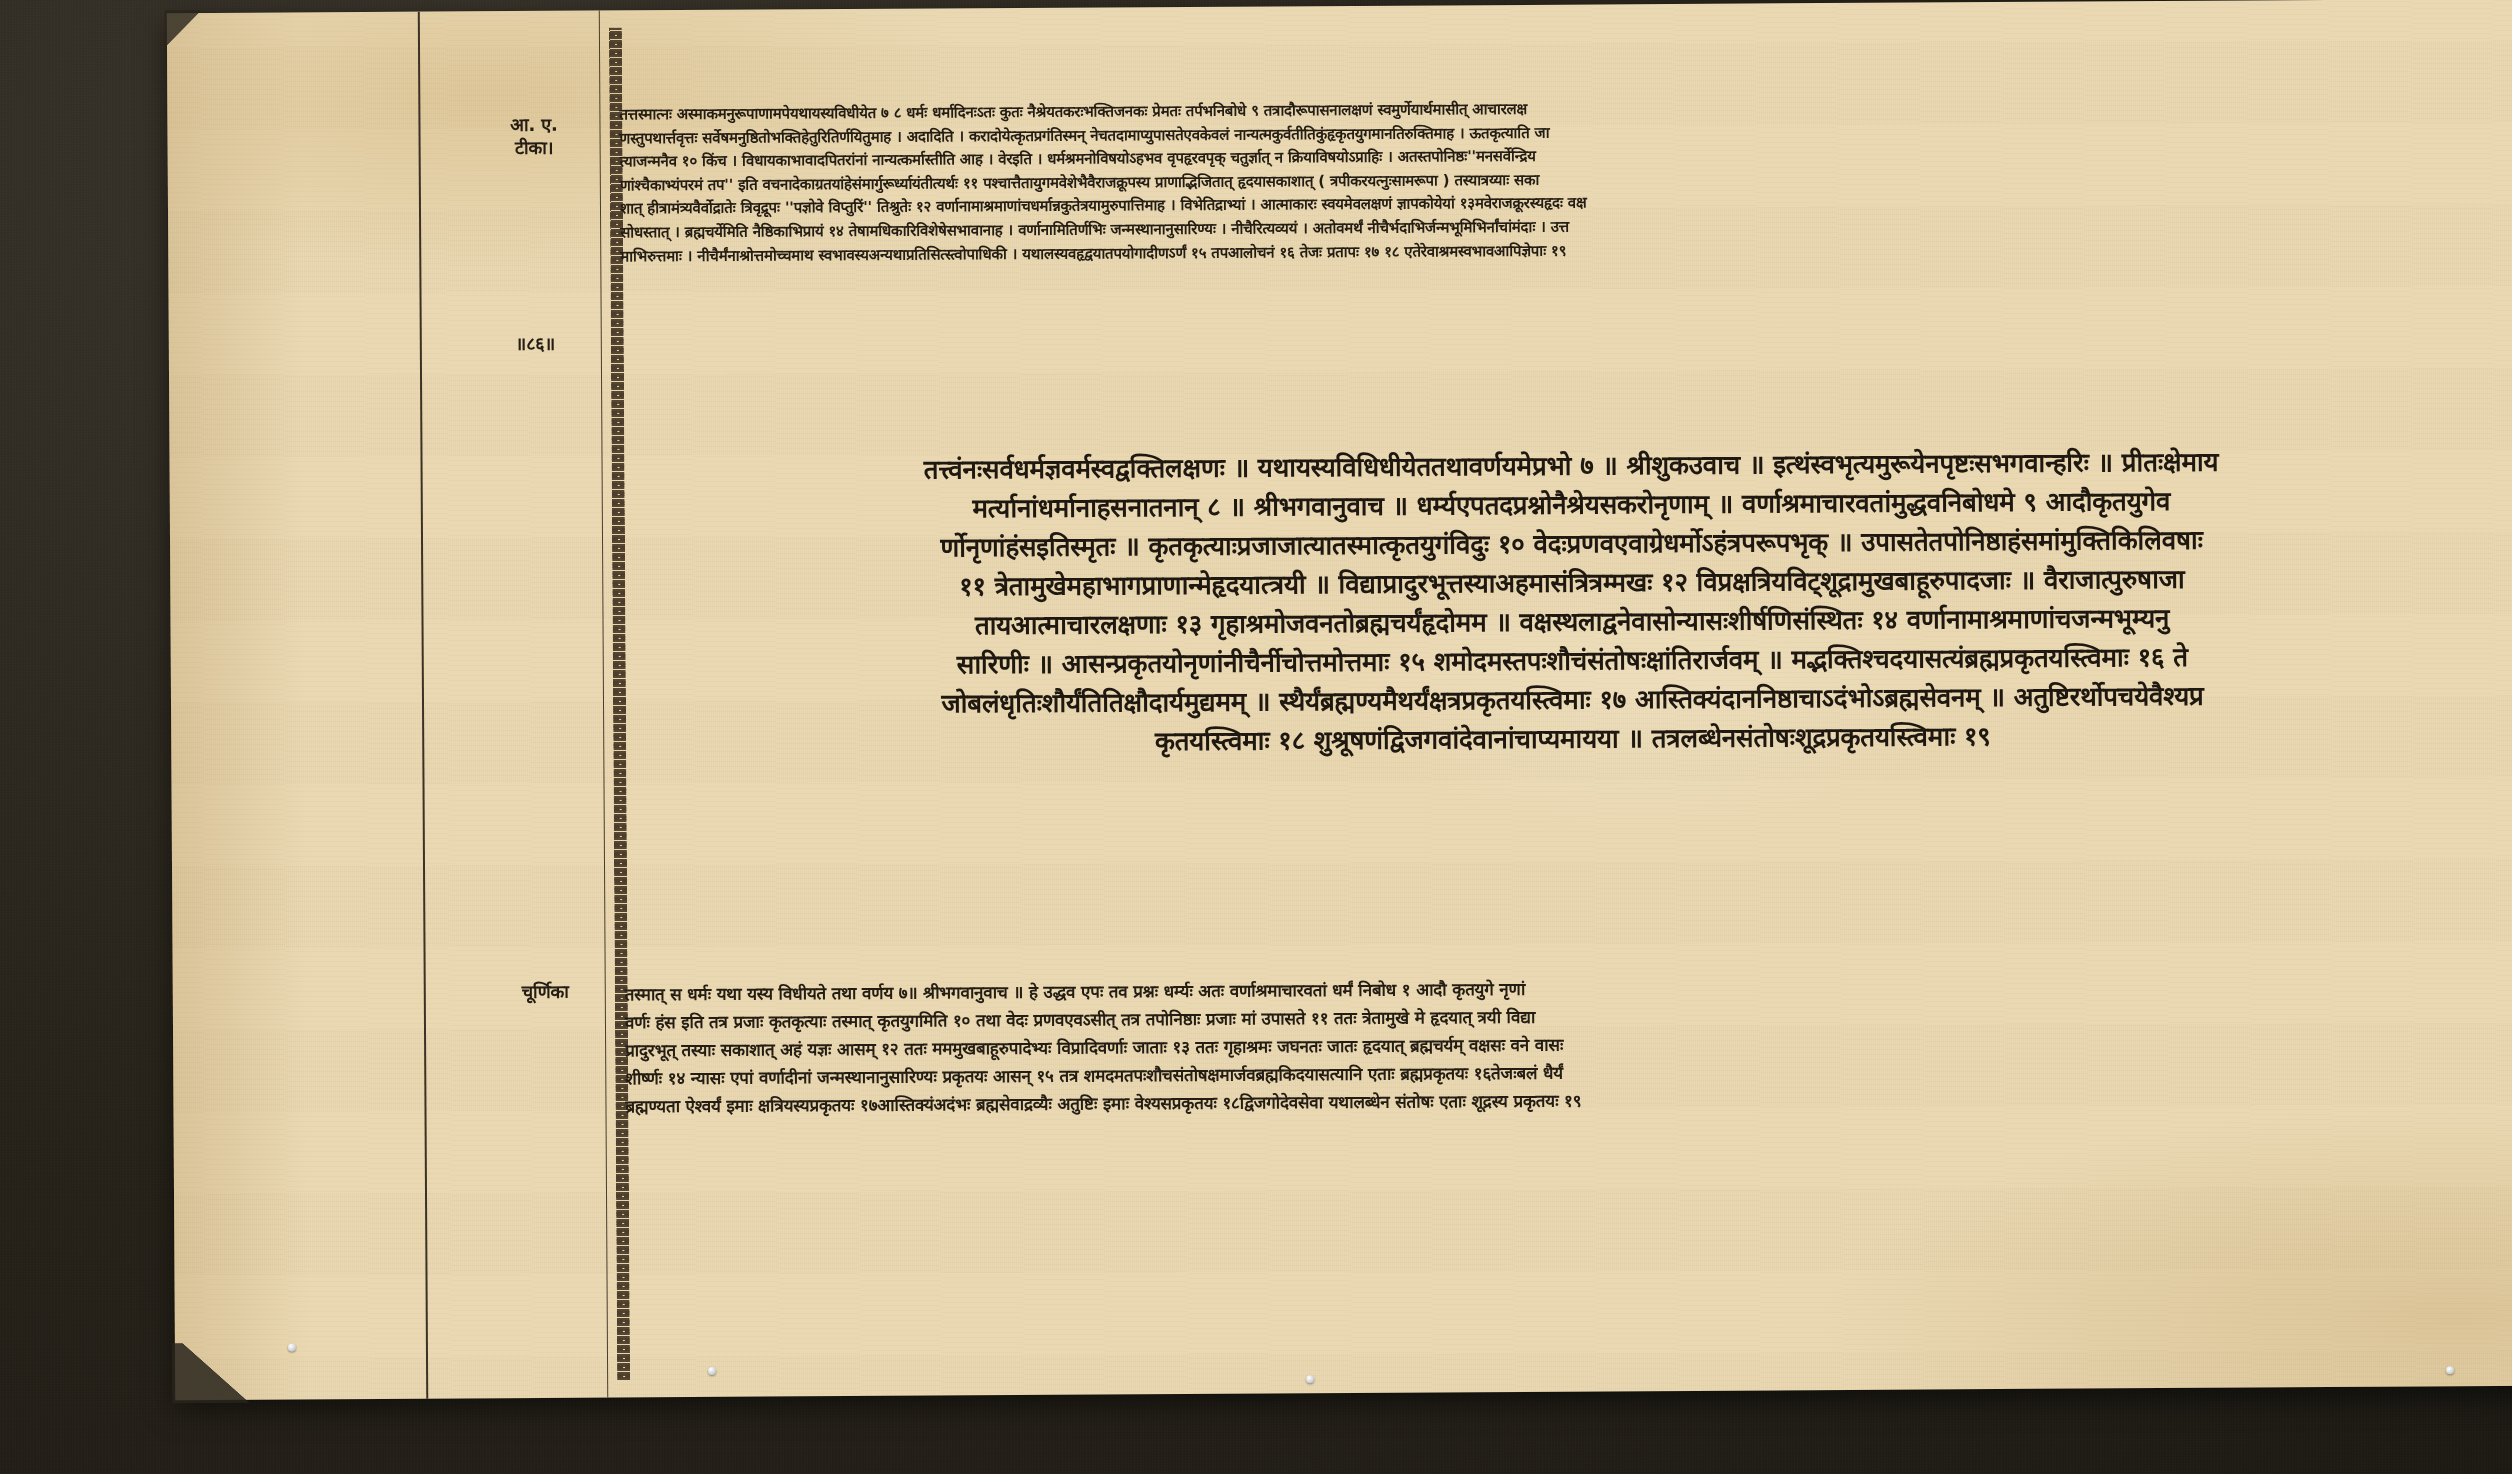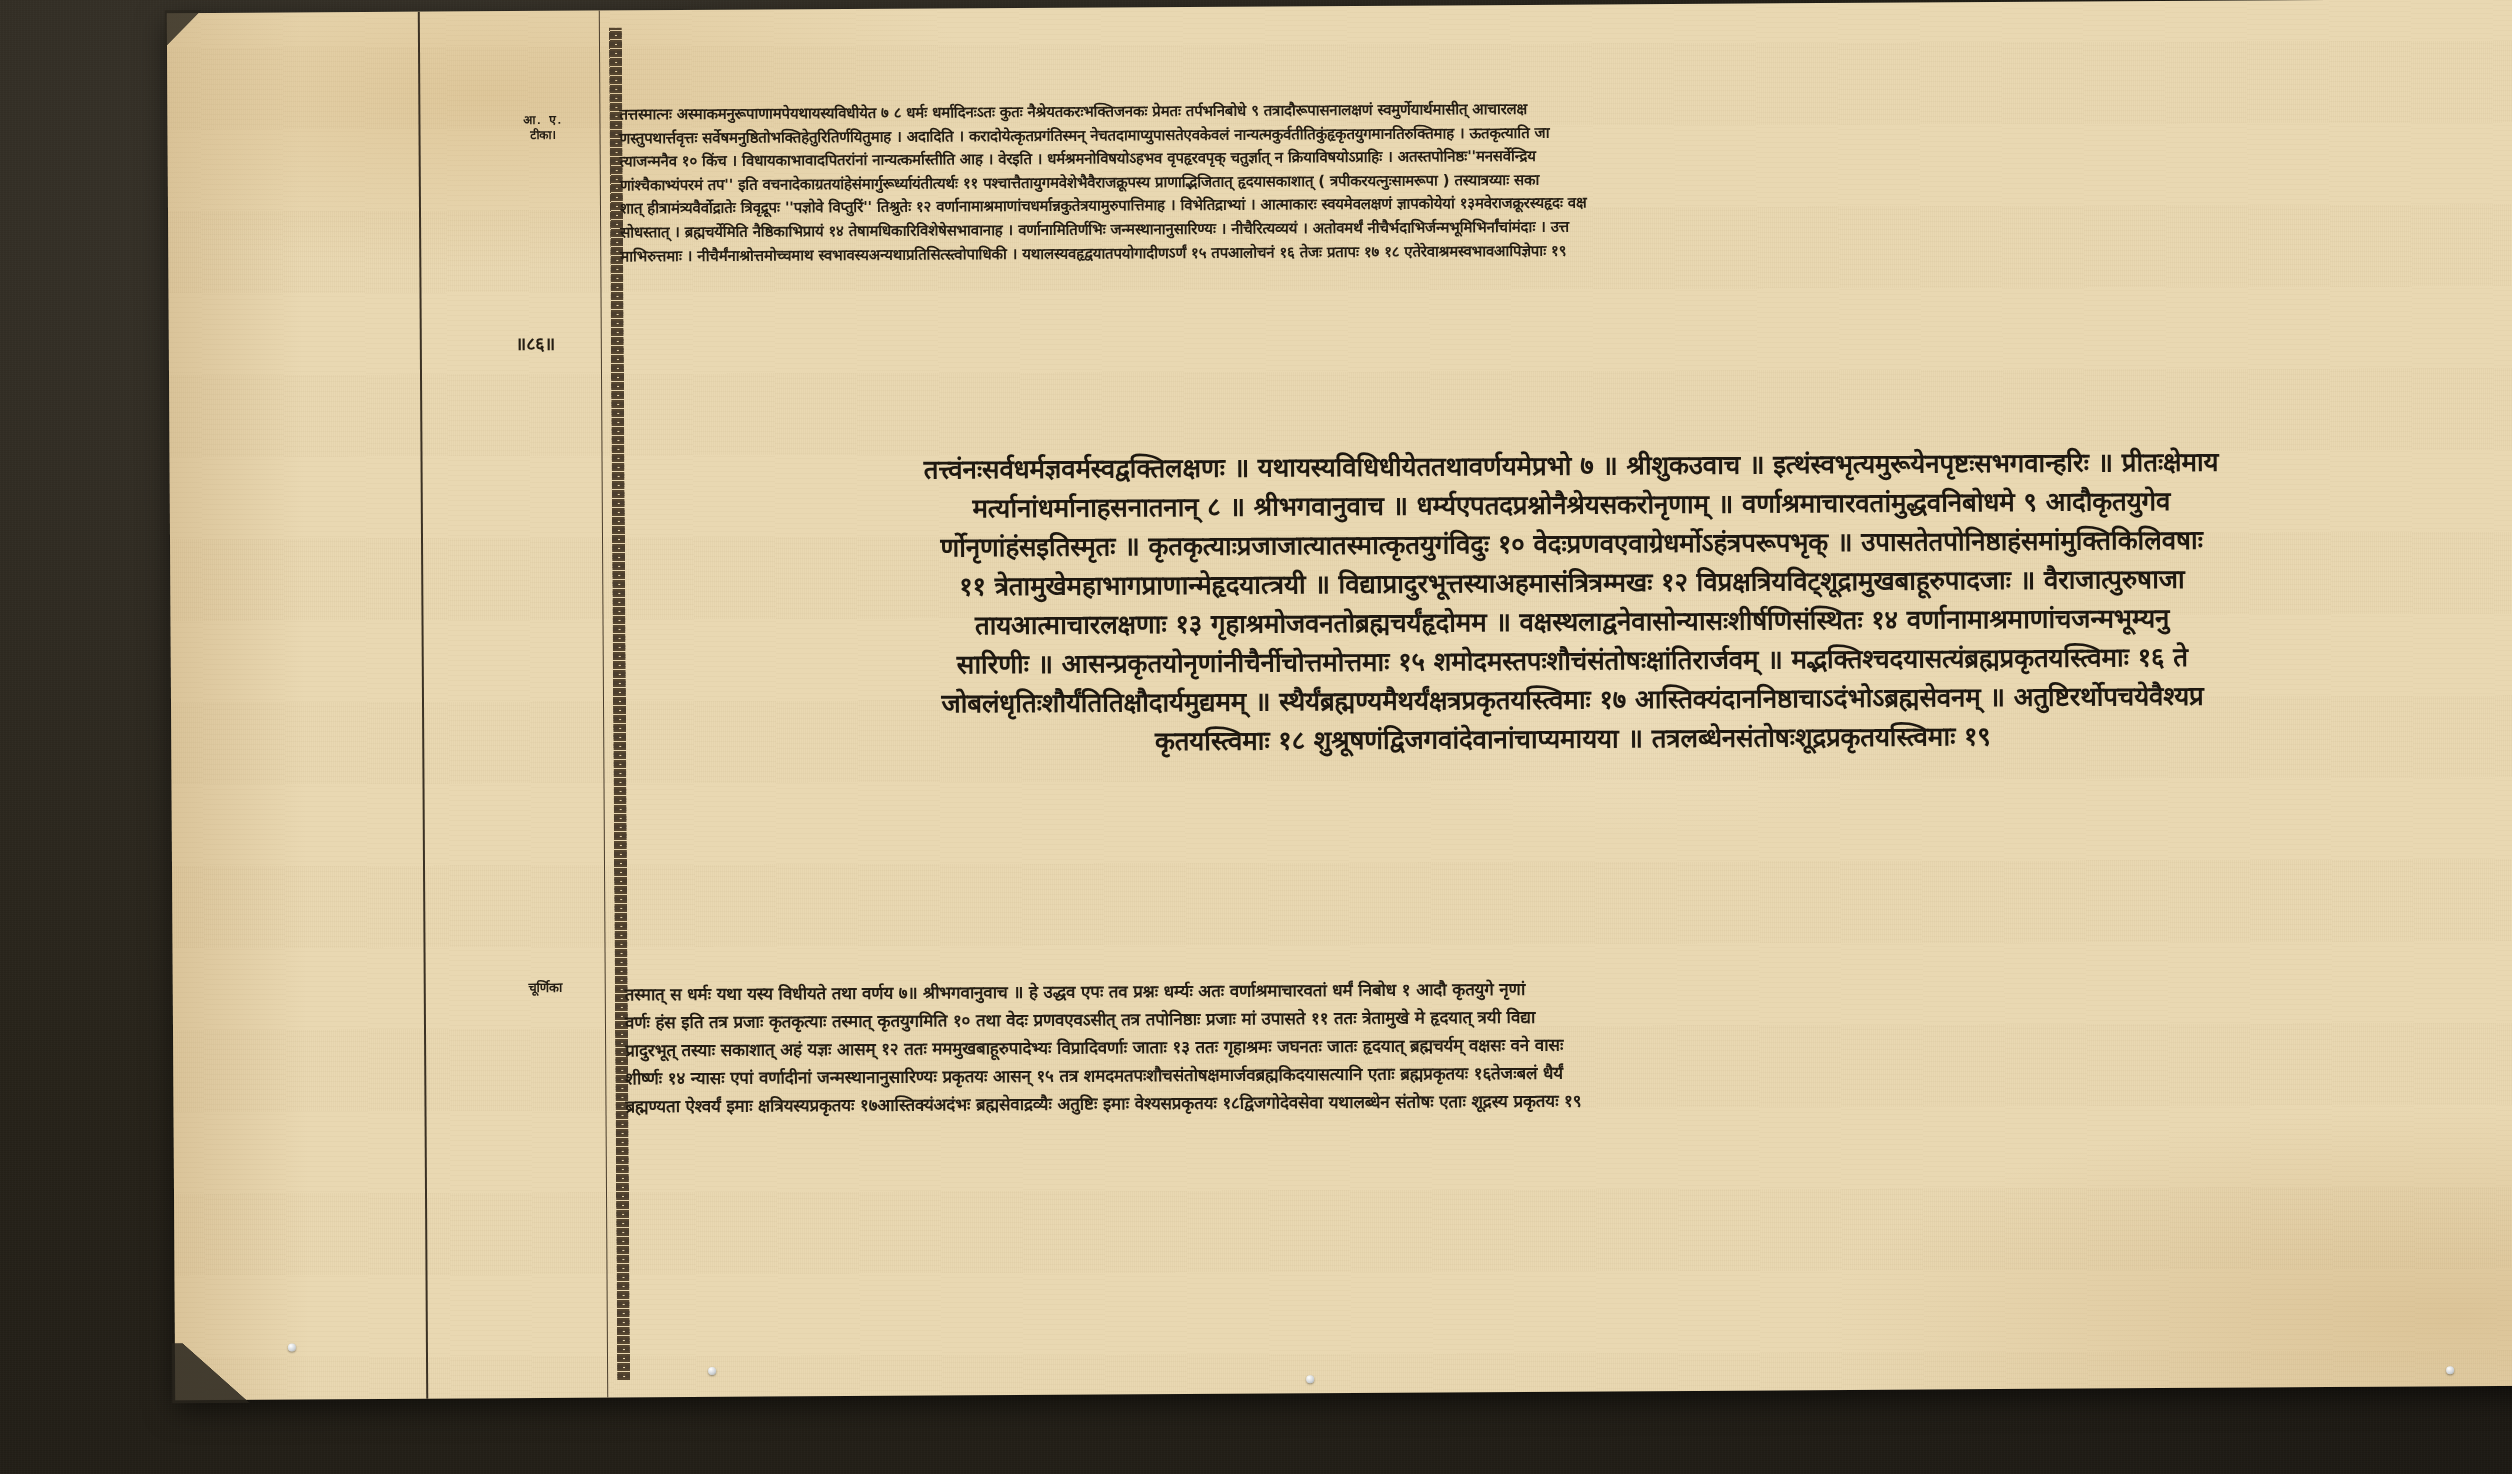--- a/index.html
+++ b/index.html
@@ -175,23 +175,23 @@
 
   
   .margin-label {
     position: absolute;
     color: #241d13;
     font-weight: 700;
     text-align: center;
     line-height: 1.25;
     white-space: pre-line;
   }
-  #label-tika     { left: 310px; top: 103px;  width: 131px; font-size: 12px; font-family: Liberation Mono, monospace; }
+  #label-tika     { left: 301px; top: 103px;  width: 131px; font-size: 18px; }
   #label-folio-l  { left: 301px; top: 322px;  width: 131px; font-size: 18px; }
-  #label-churnika { left: 312px; top: 970px; width: 121px; font-size: 13px; font-family: Liberation Mono, monospace; }
+  #label-churnika { left: 312px; top: 970px; width: 121px; font-size: 18px; }
 </style>
 </head>
 <body>
 
 <div id="backdrop"></div>
 
 <div id="folio">
   <div class="paper-tone"></div>
   <div class="grain"></div>
   <div class="corner-wear"></div>

